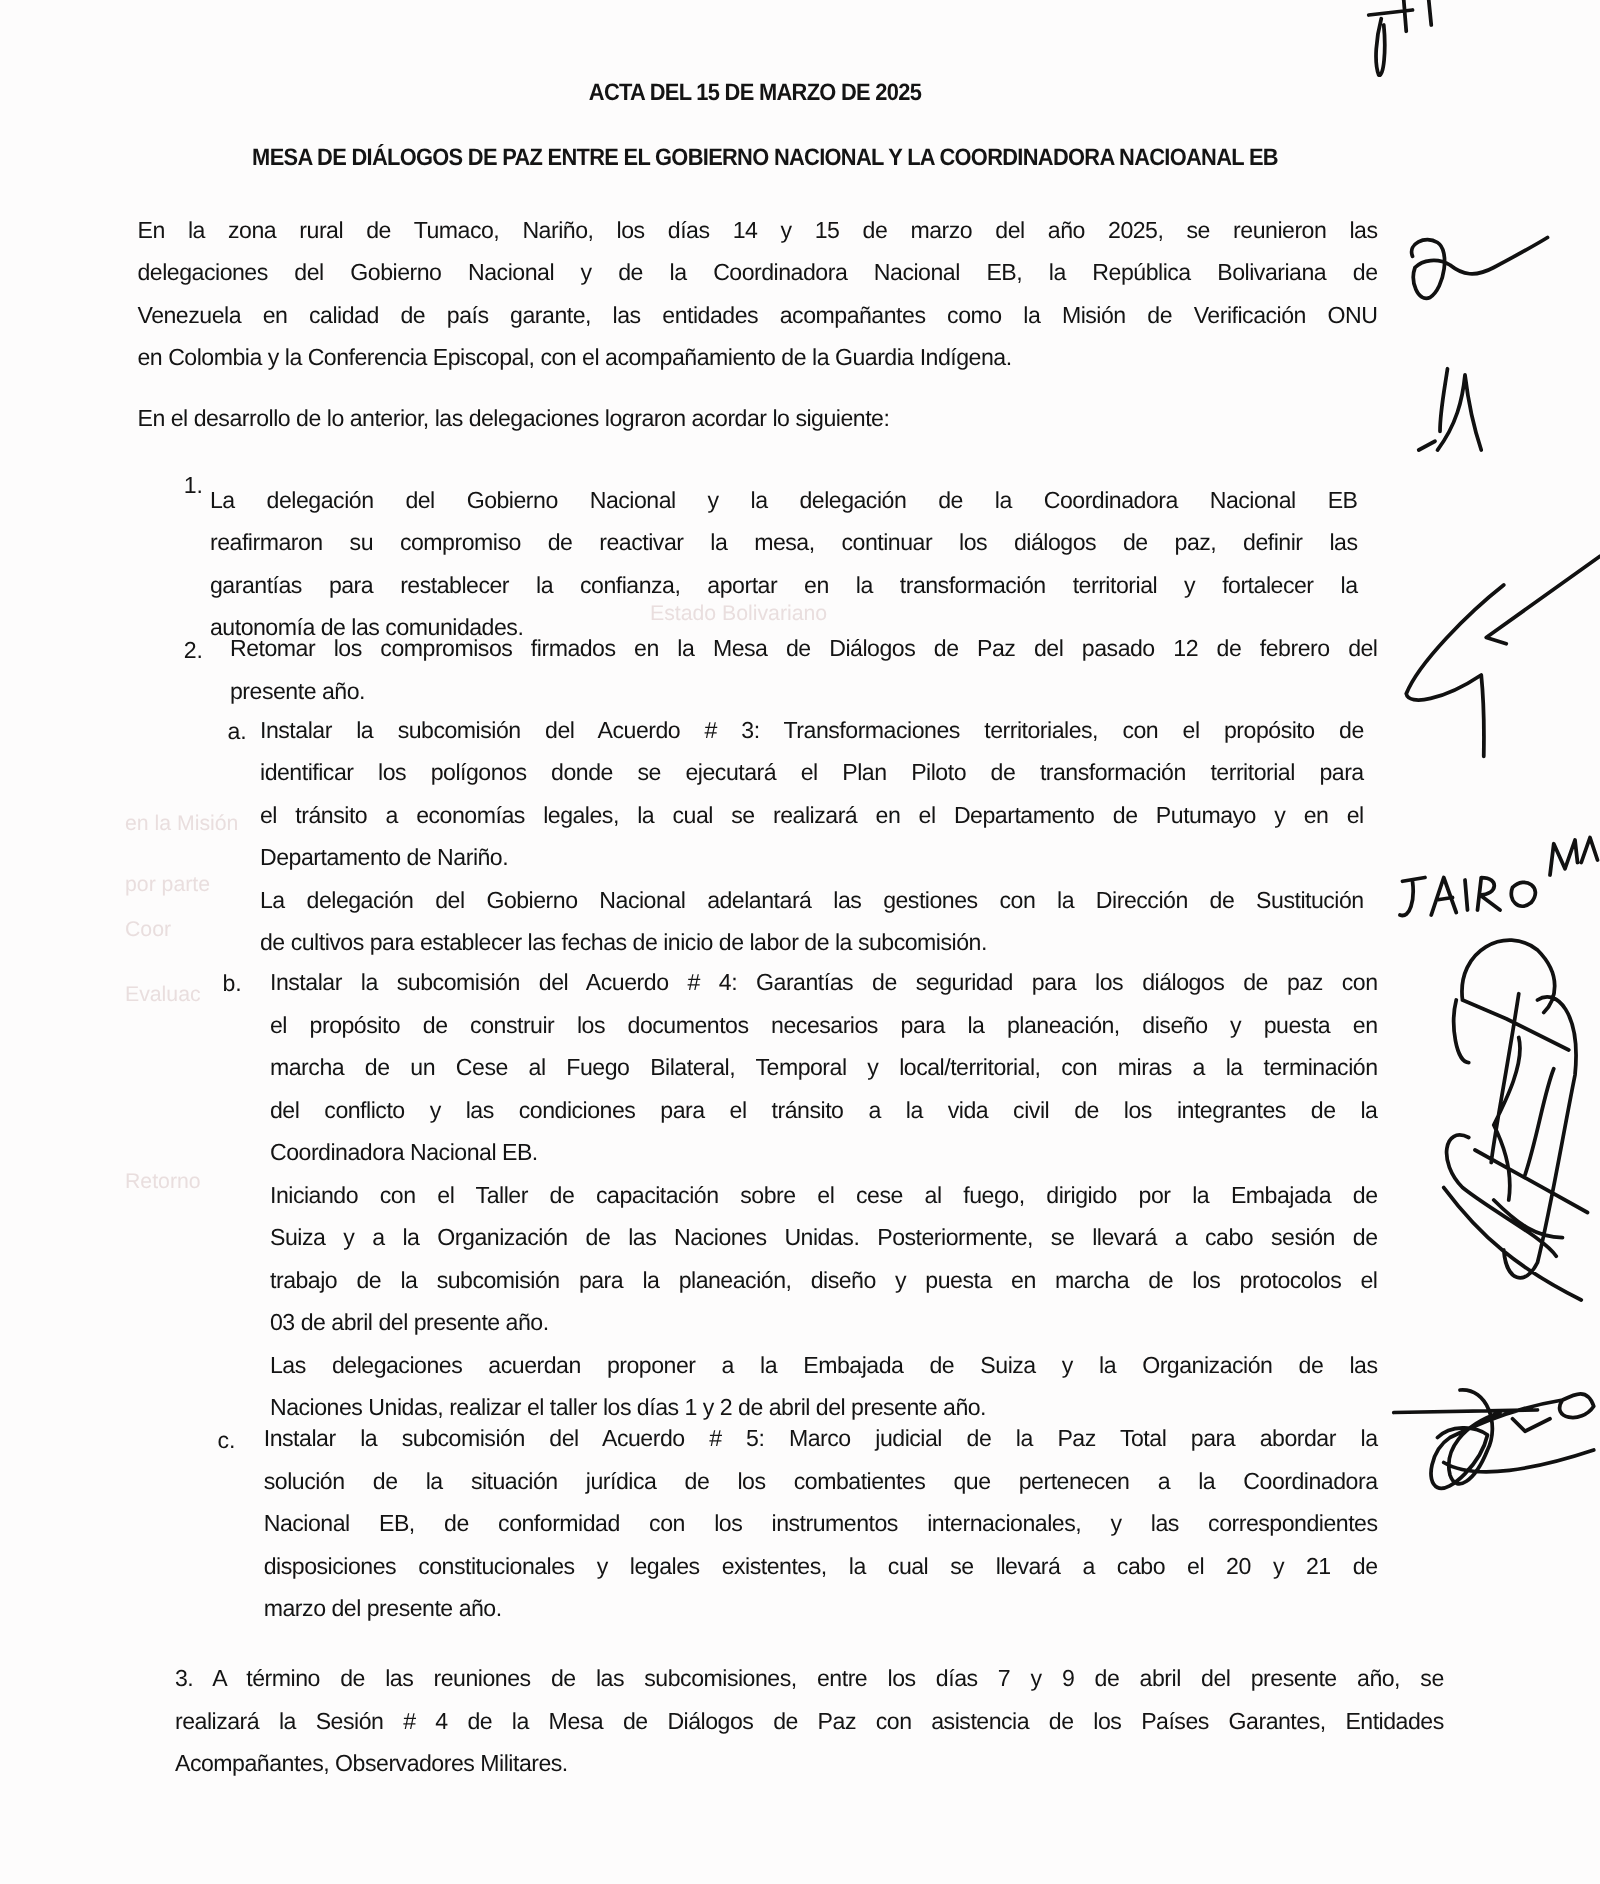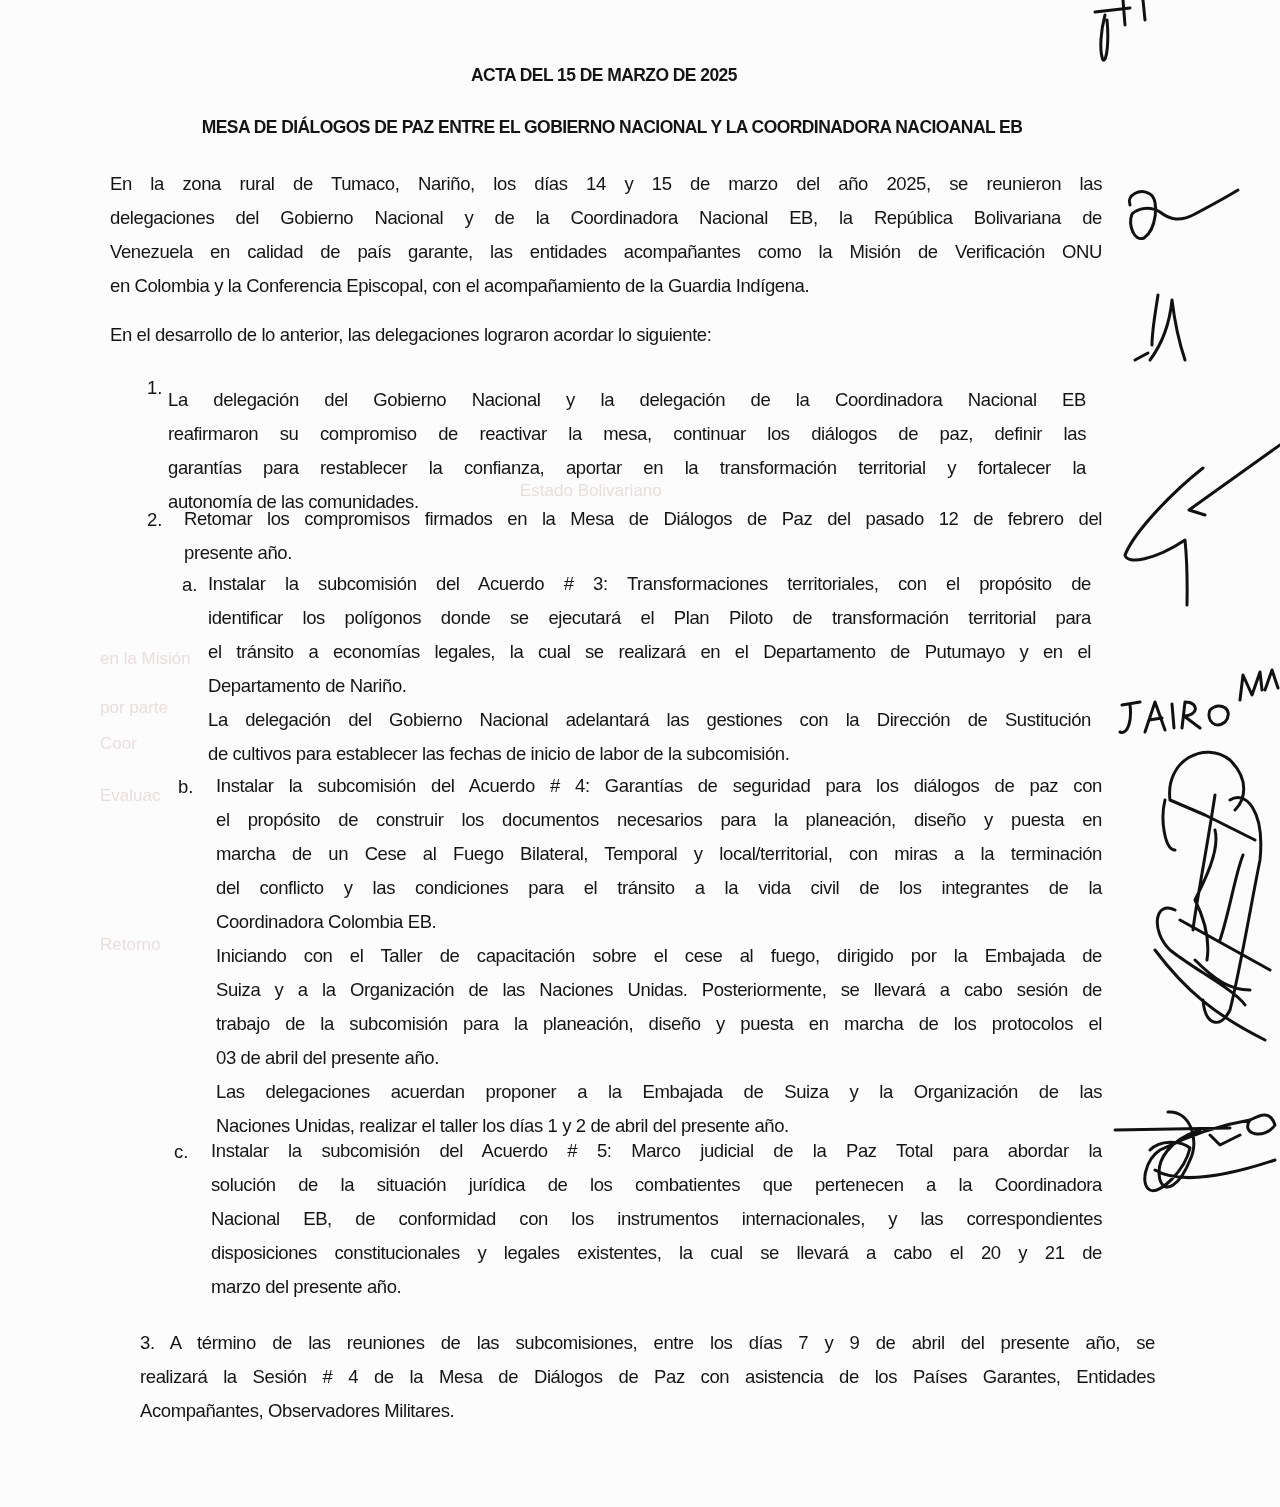--- a/index.html
+++ b/index.html
@@ -86,21 +86,21 @@
     <span class="line last">de cultivos para establecer las fechas de inicio de labor de la subcomisión.</span>
   </div>
 
   
   <span class="marker" style="left:178px;top:776px;">b.</span>
   <div class="para" style="left:216px;top:769px;width:886px;">
     <span class="line">Instalar la subcomisión del Acuerdo # 4: Garantías de seguridad para los diálogos de paz con</span>
     <span class="line">el propósito de construir los documentos necesarios para la planeación, diseño y puesta en</span>
     <span class="line">marcha de un Cese al Fuego Bilateral, Temporal y local/territorial, con miras a la terminación</span>
     <span class="line">del conflicto y las condiciones para el tránsito a la vida civil de los integrantes de la</span>
-    <span class="line last">Coordinadora Colombia EB.</span>
+    <span class="line last">Coordinadora Nacional EB.</span>
     <span class="line">Iniciando con el Taller de capacitación sobre el cese al fuego, dirigido por la Embajada de</span>
     <span class="line">Suiza y a la Organización de las Naciones Unidas. Posteriormente, se llevará a cabo sesión de</span>
     <span class="line">trabajo de la subcomisión para la planeación, diseño y puesta en marcha de los protocolos el</span>
     <span class="line last">03 de abril del presente año.</span>
     <span class="line">Las delegaciones acuerdan proponer a la Embajada de Suiza y la Organización de las</span>
     <span class="line last">Naciones Unidas, realizar el taller los días 1 y 2 de abril del presente año.</span>
   </div>
 
   
   <span class="marker" style="left:174px;top:1141px;">c.</span>

